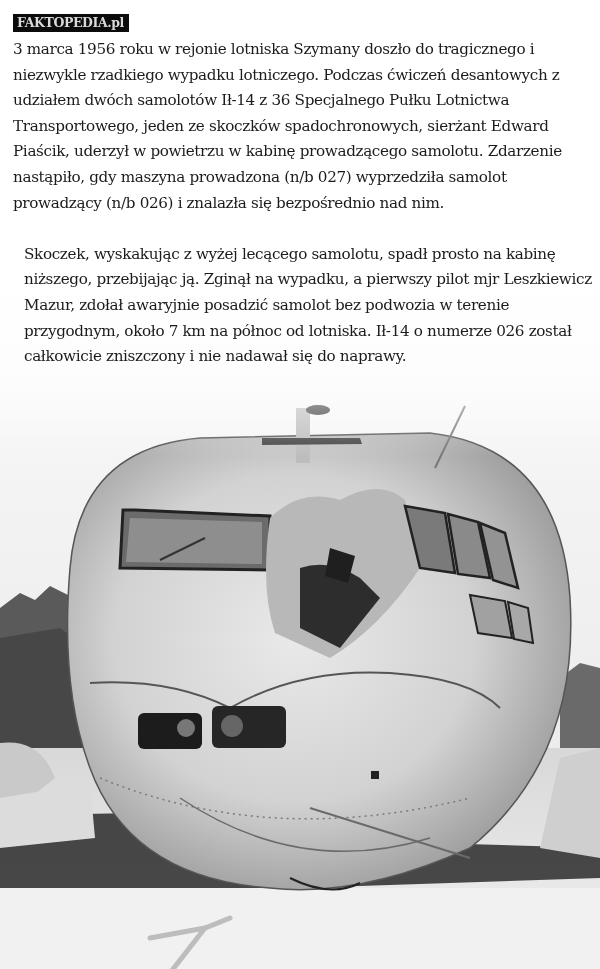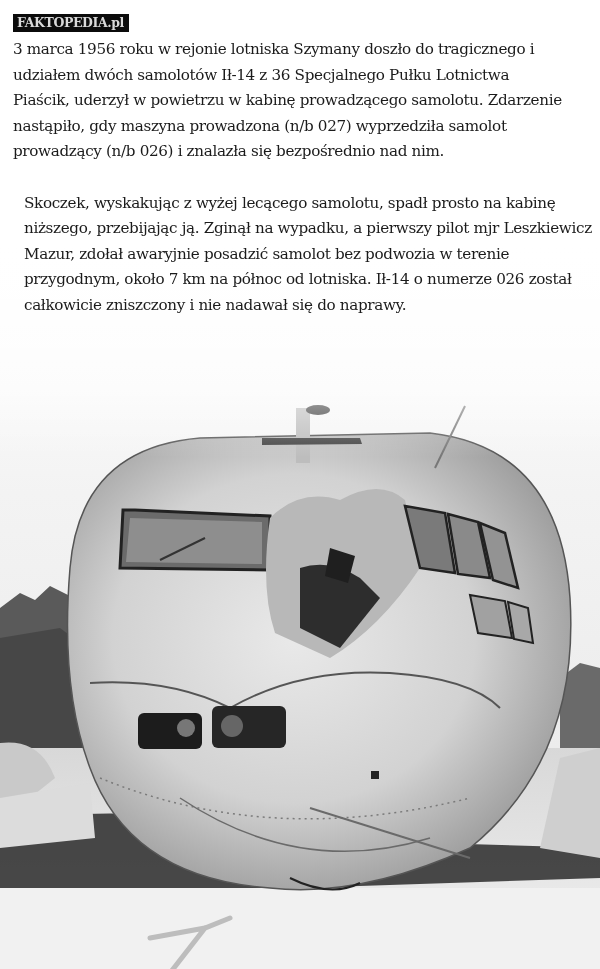--- a/index.html
+++ b/index.html
@@ -104,21 +104,23 @@
 
       <rect x="0" y="0" width="600" height="731" fill="url(#fade)"></rect>
     </svg>
   </div>
 
   <div class="logo">FAKTOPEDIA.pl</div>
 
   <div class="text">
     <p>
       <span class="line">3 marca 1956 roku w rejonie lotniska Szymany doszło do tragicznego i</span>
+      <span class="line">niezwykle rzadkiego wypadku lotniczego. Podczas ćwiczeń desantowych z</span>
       <span class="line">udziałem dwóch samolotów Ił-14 z 36 Specjalnego Pułku Lotnictwa</span>
+      <span class="line">Transportowego, jeden ze skoczków spadochronowych, sierżant Edward</span>
       <span class="line">Piaścik, uderzył w powietrzu w kabinę prowadzącego samolotu. Zdarzenie</span>
       <span class="line">nastąpiło, gdy maszyna prowadzona (n/b 027) wyprzedziła samolot</span>
       <span class="line">prowadzący (n/b 026) i znalazła się bezpośrednio nad nim.</span>
     </p>
     <p>
       <span class="line">Skoczek, wyskakując z wyżej lecącego samolotu, spadł prosto na kabinę</span>
       <span class="line">niższego, przebijając ją. Zginął na wypadku, a pierwszy pilot mjr Leszkiewicz</span>
       <span class="line">Mazur, zdołał awaryjnie posadzić samolot bez podwozia w terenie</span>
       <span class="line">przygodnym, około 7 km na północ od lotniska. Ił-14 o numerze 026 został</span>
       <span class="line">całkowicie zniszczony i nie nadawał się do naprawy.</span>

